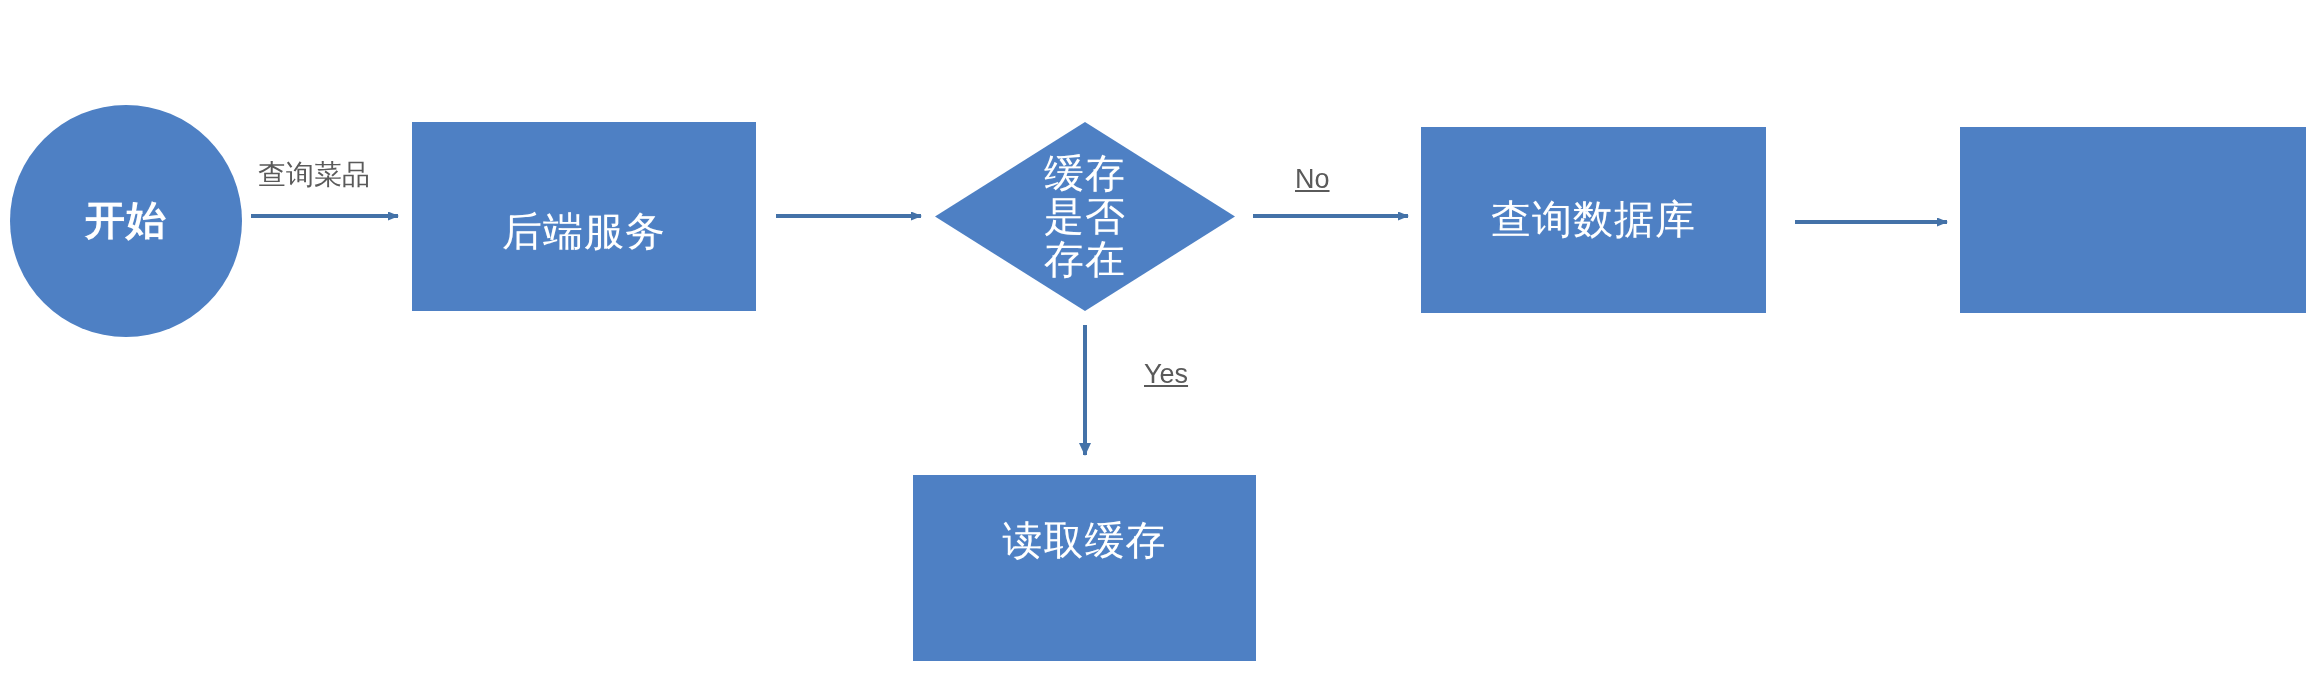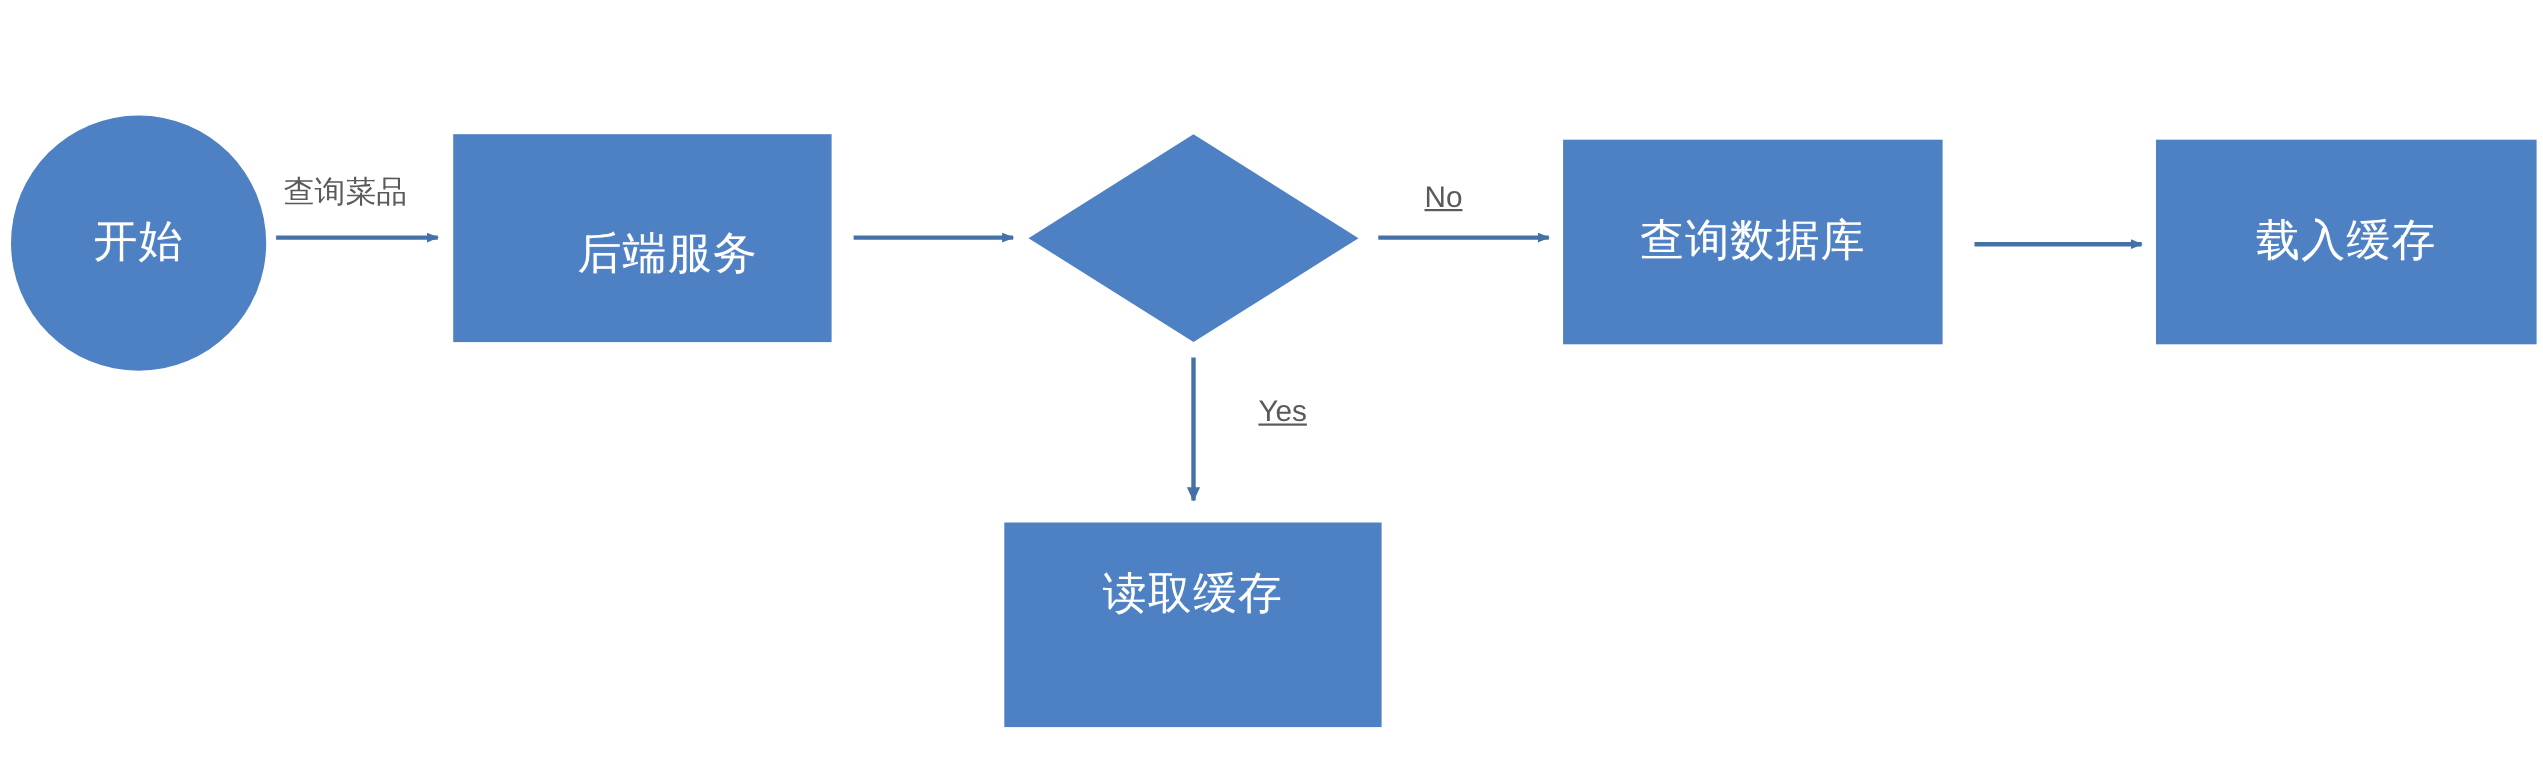--- a/index.html
+++ b/index.html
@@ -89,28 +89,30 @@
 
     <line x1="776" y1="216" x2="921" y2="216" stroke="#4472A8" stroke-width="4" marker-end="url(#arrowhead)"></line>
 
     <line x1="1253" y1="216" x2="1408" y2="216" stroke="#4472A8" stroke-width="4" marker-end="url(#arrowhead)"></line>
 
     <line x1="1795" y1="222" x2="1947" y2="222" stroke="#4472A8" stroke-width="4" marker-end="url(#arrowhead)"></line>
 
     <line x1="1085" y1="325" x2="1085" y2="455" stroke="#4472A8" stroke-width="4" marker-end="url(#arrowhead-down)"></line>
   </svg>
 
-  <div class="node-label" style="left:10px; top:105px; width:232px; height:232px;">开始</div>
+  <div class="node-label" style="left:10px; top:105px; width:232px; height:232px;font-weight:bold;">开始</div>
 
-  <div class="node-label" style="left:412px; top:122px; width:344px; height:220px;margin-left:23px;">后端服务</div>
+  <div class="node-label" style="left:412px; top:122px; width:344px; height:220px;">后端服务</div>
 
+  <div class="node-label" style="left:985px; top:122px; width:200px; height:189px; line-height:1.08;">缓存
+是否
+存在</div>
 
   <div class="node-label" style="left:1421px; top:127px; width:345px; height:186px;border-radius:24px;">查询数据库</div>
 
-  <div class="node-label" style="left:1960px; top:127px; width:346px; height:186px;">载入缓存</div>
 
   <div class="node-label" style="left:913px; top:475px; width:343px; height:132px;">读取缓存</div>
 
   <div class="edge-label" style="left:258px; top:160px;">查询菜品</div>
 
   <div class="edge-label latin" style="left:1295px; top:165px;">No</div>
 
   <div class="edge-label latin" style="left:1144px; top:360px;">Yes</div>
 
   <div class="hit" style="left:10px; top:105px; width:232px; height:232px; border-radius:50%;"></div>

